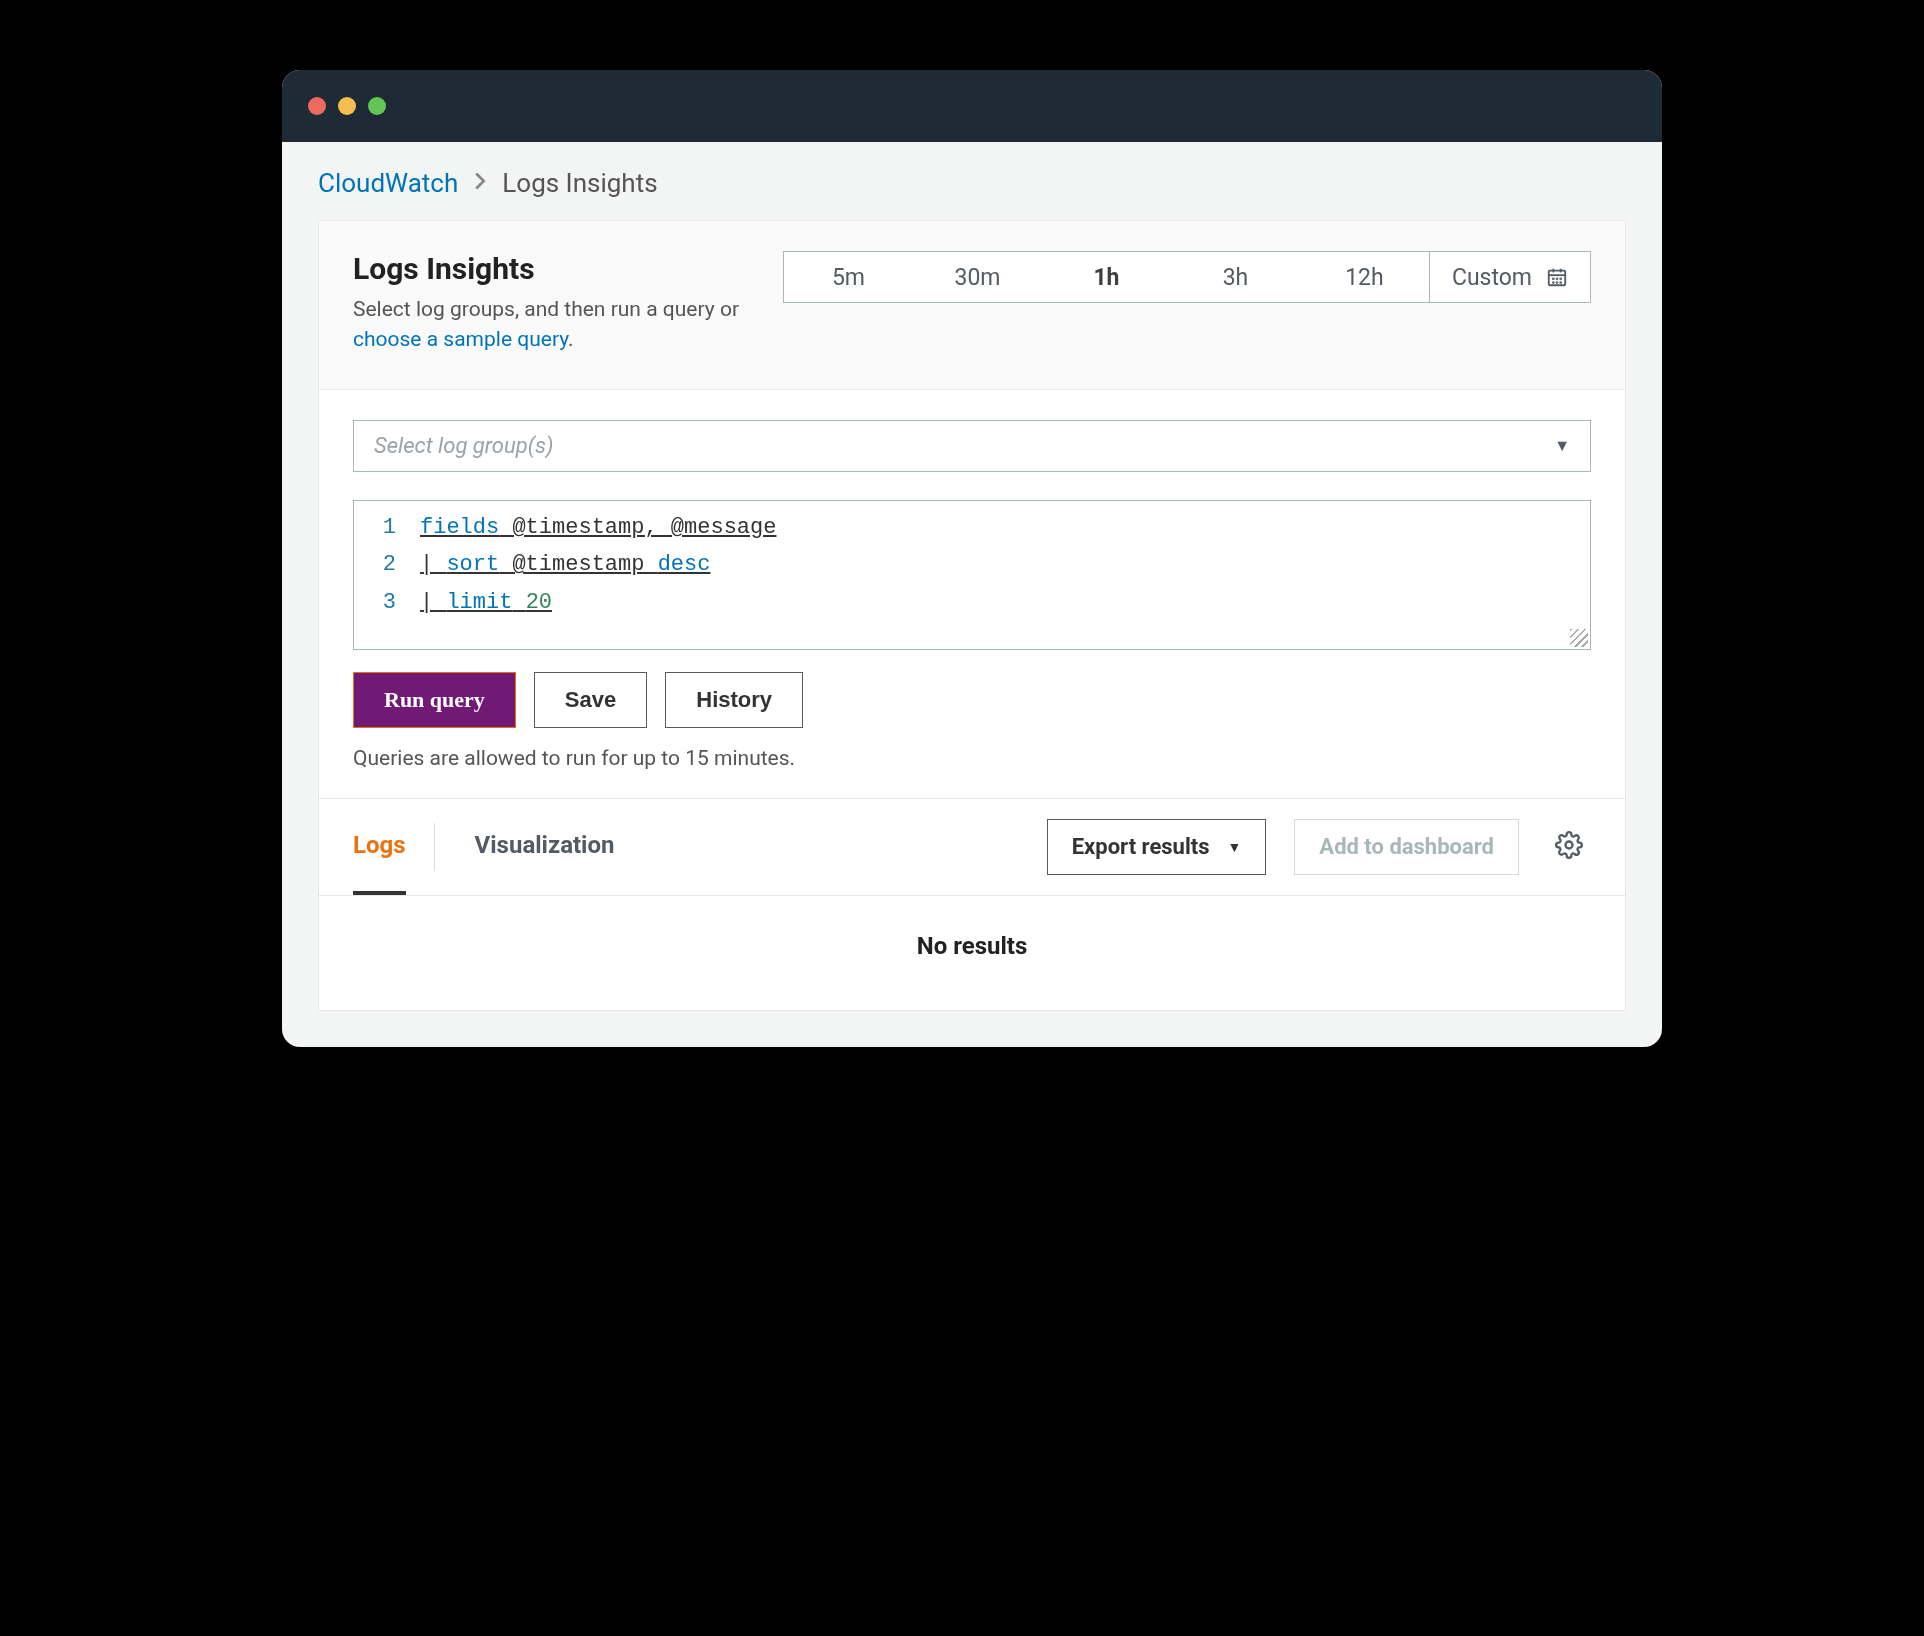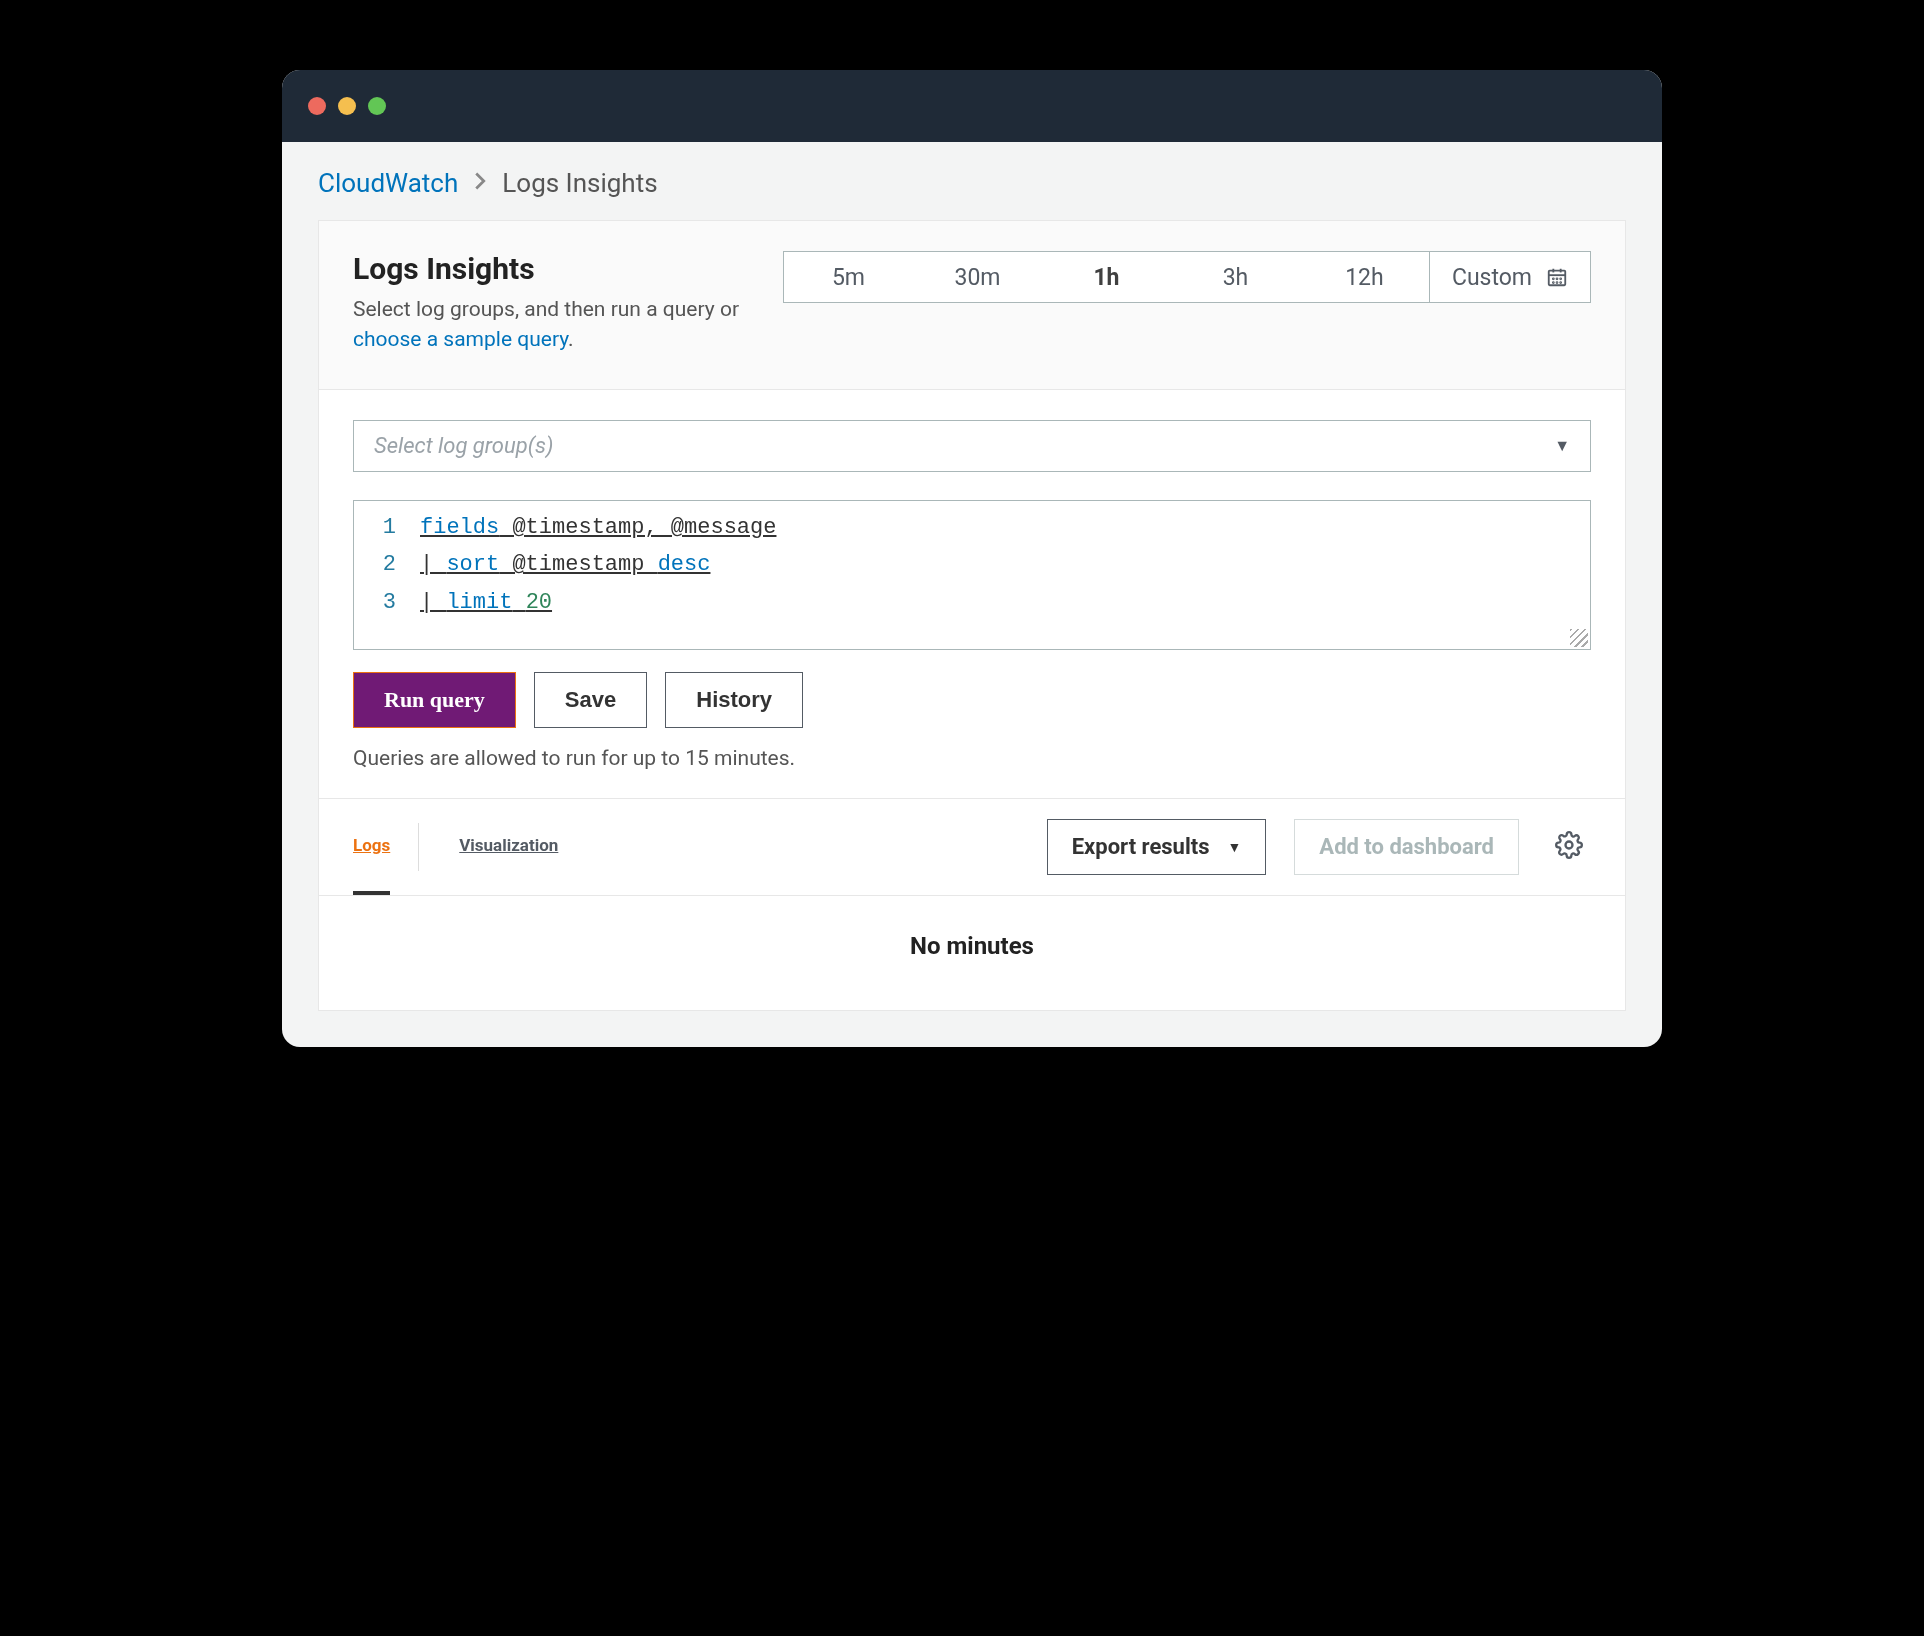--- a/index.html
+++ b/index.html
@@ -159,24 +159,23 @@
   .results-bar {
     display: flex;
     align-items: center;
     padding: 0 34px;
     height: 96px;
     gap: 28px;
   }
   .tabs { display: flex; gap: 36px; align-items: stretch; height: 100%; }
   .tab {
     display: flex; align-items: center;
-    font-size: 17px; font-weight: 700; color: #545b64;
+    font-size: 24px; font-weight: 700; color: #545b64;
     border-bottom: 4px solid transparent;
     cursor: pointer;
-    text-decoration: underline;
   }
   .tab.active { color: #ec7211; border-bottom-color: #333; }
   .tab-divider { width: 1px; background: #ddd; height: 48px; align-self: center; margin: 0 4px 0 -8px; }
   .spacer { flex: 1; }
   .dd-btn {
     height: 56px;
     border: 1px solid #545b64;
     background: #fff;
     padding: 0 24px;
     font-size: 22px; font-weight: 700; color: #333;
@@ -297,17 +296,17 @@
         <span>
           <svg viewBox="0 0 24 24" width="28" height="28" fill="none" stroke="currentColor" stroke-width="2">
             <circle cx="12" cy="12" r="3"></circle>
             <path d="M19.4 15a1.7 1.7 0 0 0 .34 1.87l.06.06a2 2 0 1 1-2.83 2.83l-.06-.06a1.7 1.7 0 0 0-1.87-.34 1.7 1.7 0 0 0-1.03 1.56V21a2 2 0 1 1-4 0v-.09a1.7 1.7 0 0 0-1.11-1.56 1.7 1.7 0 0 0-1.87.34l-.06.06a2 2 0 1 1-2.83-2.83l.06-.06a1.7 1.7 0 0 0 .34-1.87 1.7 1.7 0 0 0-1.56-1.03H3a2 2 0 1 1 0-4h.09a1.7 1.7 0 0 0 1.56-1.11 1.7 1.7 0 0 0-.34-1.87l-.06-.06a2 2 0 1 1 2.83-2.83l.06.06a1.7 1.7 0 0 0 1.87.34h0A1.7 1.7 0 0 0 10.04 3.1V3a2 2 0 1 1 4 0v.09a1.7 1.7 0 0 0 1.03 1.56 1.7 1.7 0 0 0 1.87-.34l.06-.06a2 2 0 1 1 2.83 2.83l-.06.06a1.7 1.7 0 0 0-.34 1.87V9a1.7 1.7 0 0 0 1.56 1.03H21a2 2 0 1 1 0 4h-.09a1.7 1.7 0 0 0-1.56 1.03z"></path>
           </svg>
         </span>
       </div>
     </div>
 
     <div class="results-empty">
-      <div class="nr">No minutes</div>
+      <div class="nr">No results</div>
     </div>
 
   </div>
 </div>
 
 </body></html>

